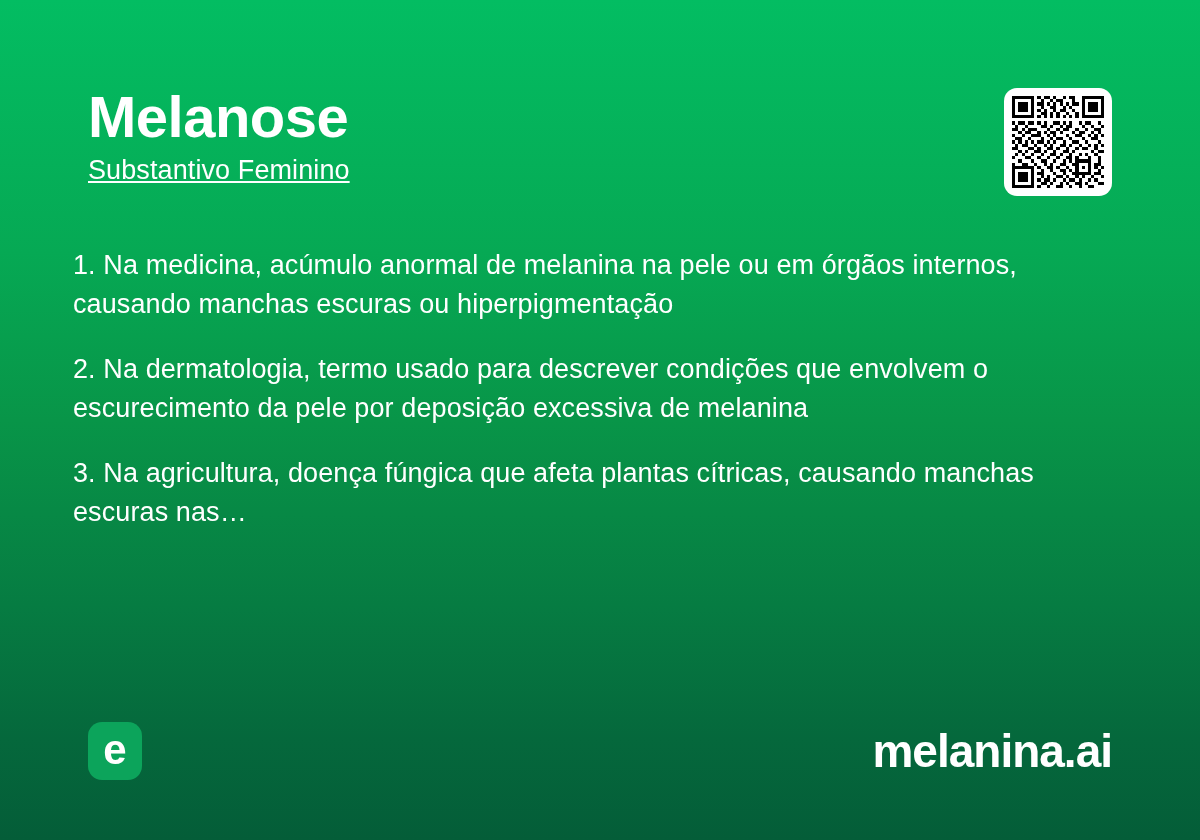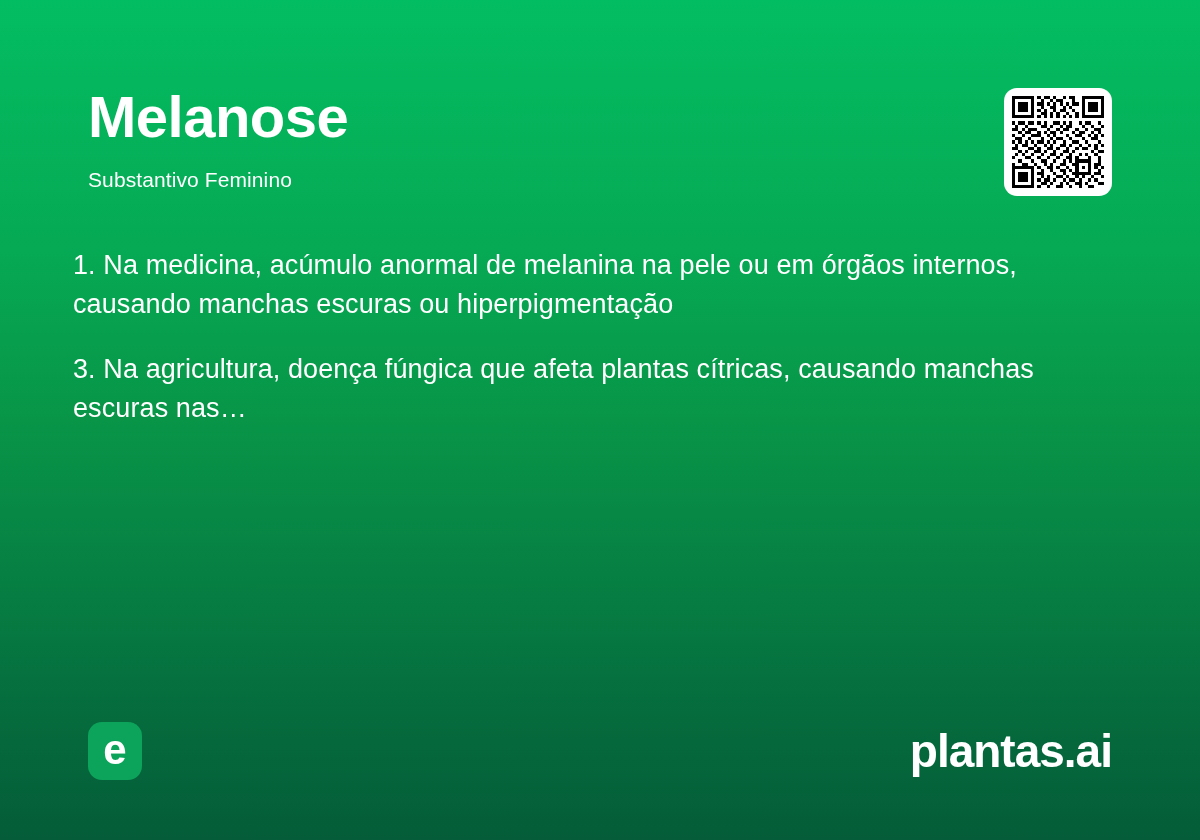--- a/index.html
+++ b/index.html
@@ -41,26 +41,27 @@
   }
   .word-title {
     margin: 0;
     font-size: 58px;
     line-height: 1.0;
     font-weight: bold;
     color: #ffffff;
     letter-spacing: -0.5px;
   }
   .word-class {
-    margin: 22px 0 0 0;
-    font-size: 21px;
+    margin: 10px 0 0 0;
+    font-size: 27px;
     line-height: 1.1;
     font-weight: normal;
     color: #ffffff;
     letter-spacing: 0.1px;
+    text-decoration: underline;
   }
 
   
   .qr-card {
     width: 108px;
     height: 108px;
     background: #ffffff;
     border-radius: 13px;
     padding: 8px;
     box-sizing: border-box;
@@ -388,23 +389,24 @@
             <rect x="18" y="28" width="1" height="1"></rect>
           <rect x="21" y="28" width="1" height="1"></rect>
             <rect x="24" y="28" width="2" height="1"></rect>
         </g>
       </svg>
     </div>
   </div>
 
   <div class="definitions">
     <p class="definition">1. Na medicina, acúmulo anormal de melanina na pele ou em órgãos internos, causando manchas escuras ou hiperpigmentação</p>
+    <p class="definition">2. Na dermatologia, termo usado para descrever condições que envolvem o escurecimento da pele por deposição excessiva de melanina</p>
     <p class="definition">3. Na agricultura, doença fúngica que afeta plantas cítricas, causando manchas escuras nas…</p>
   </div>
 
   <div class="footer">
     <div class="logo-mark">
       <span class="logo-mark-letter">e</span>
     </div>
-    <div class="brand-wordmark">plantas.ai</div>
+    <div class="brand-wordmark">melanina.ai</div>
   </div>
 
 </div>
 
 </body></html>

